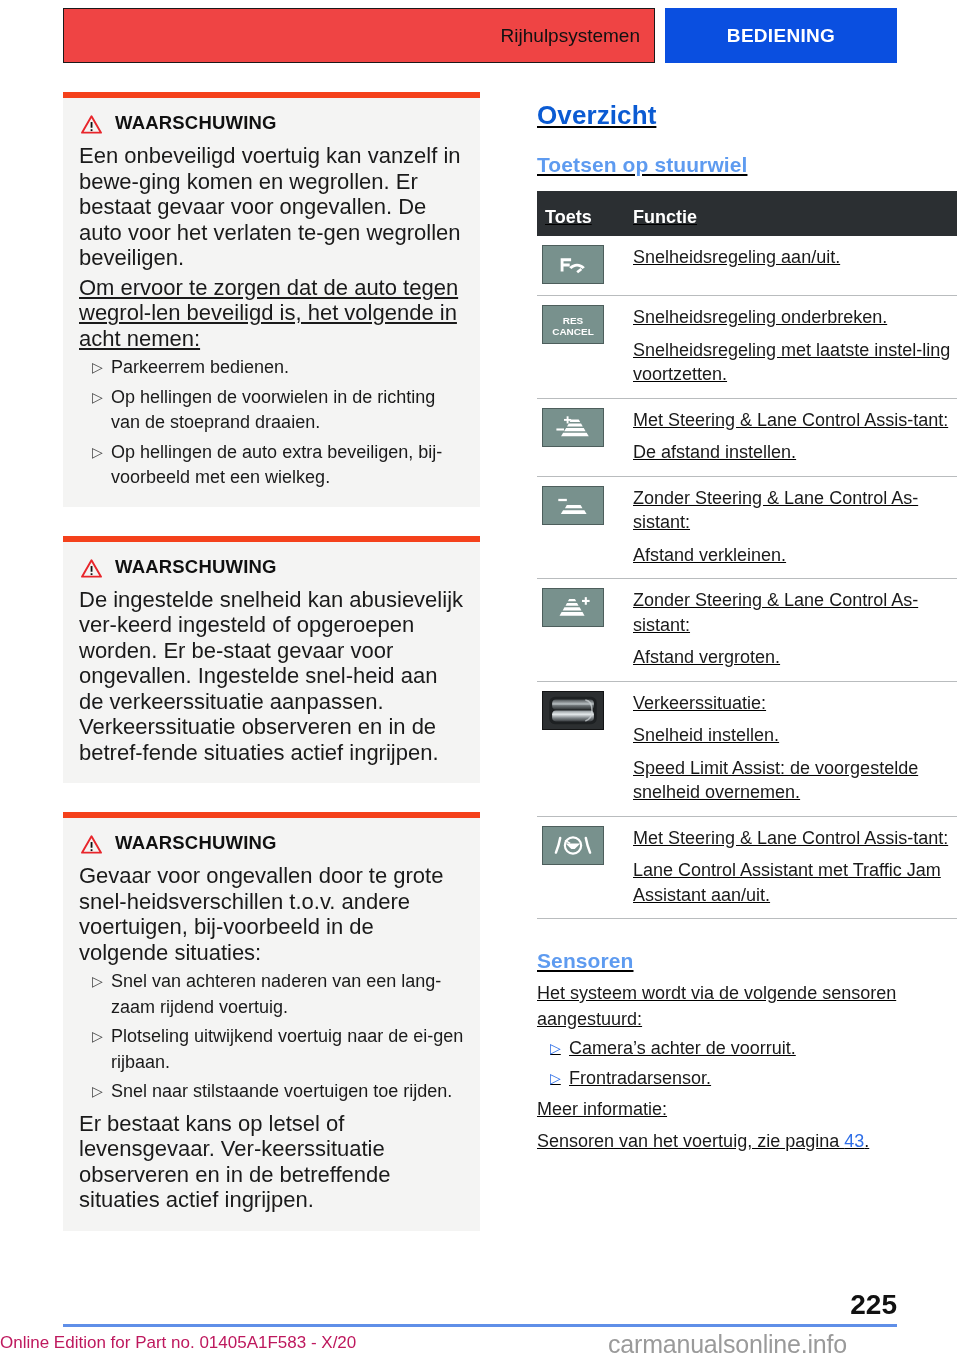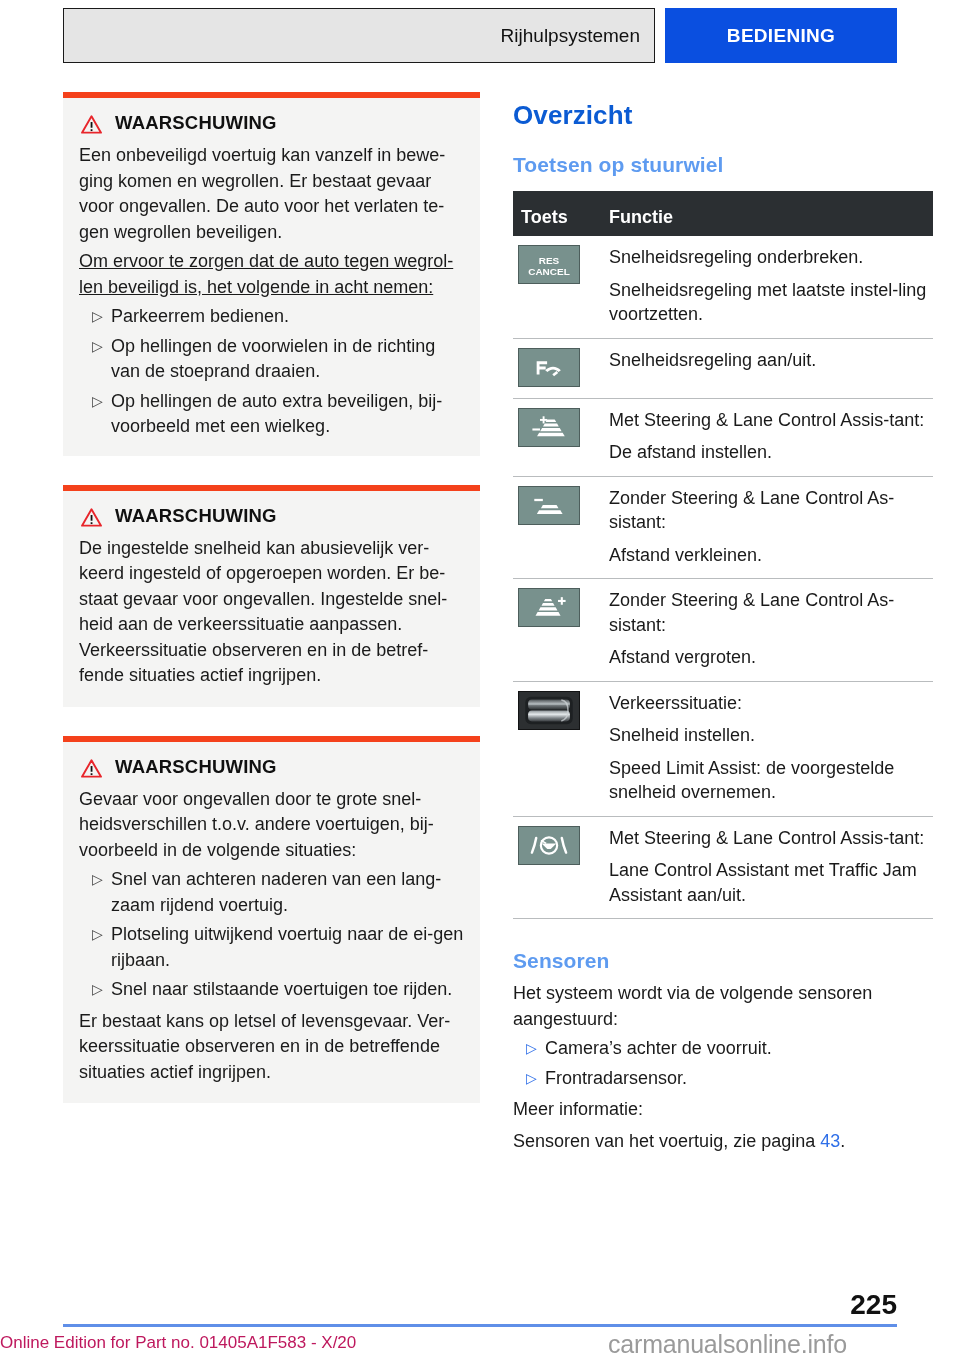--- a/index.html
+++ b/index.html
@@ -18,21 +18,21 @@
     position: absolute;
     top: 8px;
     left: 63px;
     width: 834px;
     height: 55px;
     display: flex;
   }
   .header-chapter {
     flex: 0 0 592px;
     border: 1px solid #1a1a1a;
-    background: #e5e5e5;
+    background: #ef4444;
     display: flex;
     align-items: center;
     justify-content: flex-end;
     padding-right: 14px;
     font-size: 19px;
     color: #111111;
   }
   .header-section {
     flex: 1;
     margin-left: 10px;
@@ -49,22 +49,23 @@
   
   .col-left {
     position: absolute;
     top: 92px;
     left: 63px;
     width: 417px;
   }
   .col-right {
     position: absolute;
     top: 100px;
-    left: 513px;
+    left: 537px;
     width: 420px;
+    text-decoration: underline;
   }
 
   
   .warn-box {
     background: #f4f4f3;
     border-top: 6px solid #f4411b;
     padding: 14px 16px 16px 16px;
     margin-bottom: 29px;
   }
   .warn-title {
@@ -76,21 +77,21 @@
   }
   .warn-title-text {
     font-size: 18.5px;
     font-weight: bold;
     color: #111111;
     letter-spacing: 0.2px;
   }
   .warn-tri { width: 21px; height: 19px; display: block; }
 
   .warn-p {
-    font-size: 18px;
+    font-size: 22px;
     line-height: 25.5px;
     color: #1a1a1a;
     margin-bottom: 2px;
   }
   .warn-p + .warn-p { margin-top: 4px; text-decoration: underline; }
 
   .bullets { margin-top: 4px; }
   .bullet {
     display: flex;
     font-size: 18px;
@@ -301,41 +302,41 @@
         <th class="c1">Toets</th>
         <th class="c2">Functie</th>
       </tr>
     </thead>
     <tbody>
 
       <tr>
         <td class="c1">
           <svg class="icon-tile" viewBox="0 0 62 39">
             <rect x="0" y="0" width="62" height="39" fill="#78918d"></rect>
-            <text x="31" y="18.5" font-family="Liberation Sans, sans-serif" font-size="10.5" font-weight="bold" fill="#ffffff" text-anchor="middle">RES</text>
-            <text x="31" y="30.5" font-family="Liberation Sans, sans-serif" font-size="10.5" font-weight="bold" fill="#ffffff" text-anchor="middle">CANCEL</text>
-          </svg>
-        </td>
-        <td class="c2">
-          <div class="cell-line">Snelheidsregeling onderbreken.</div>
-          <div class="cell-line">Snelheidsregeling met laatste instel-ling voortzetten.</div>
-        </td>
-      </tr>
-
-      <tr>
-        <td class="c1">
-          <svg class="icon-tile" viewBox="0 0 62 39">
-            <rect x="0" y="0" width="62" height="39" fill="#78918d"></rect>
             <path d="M18 13 h11 v3 h-8 v2.5 h6.5 v3 h-6.5 V27 h-3 Z" fill="#ffffff"></path>
             <path d="M27 22.5 c4.5 -5 12 -5 16.5 0 l-2.4 1.8 c-3.3 -3.6 -8.4 -3.6 -11.7 0 Z" fill="#ffffff"></path>
             <path d="M34.5 26.5 l4.5 -3.3 1.7 2.2 -4.4 3.2 Z" fill="#ffffff"></path>
           </svg>
         </td>
         <td class="c2">
           <div class="cell-line">Snelheidsregeling aan/uit.</div>
+        </td>
+      </tr>
+
+      <tr>
+        <td class="c1">
+          <svg class="icon-tile" viewBox="0 0 62 39">
+            <rect x="0" y="0" width="62" height="39" fill="#78918d"></rect>
+            <text x="31" y="18.5" font-family="Liberation Sans, sans-serif" font-size="10.5" font-weight="bold" fill="#ffffff" text-anchor="middle">RES</text>
+            <text x="31" y="30.5" font-family="Liberation Sans, sans-serif" font-size="10.5" font-weight="bold" fill="#ffffff" text-anchor="middle">CANCEL</text>
+          </svg>
+        </td>
+        <td class="c2">
+          <div class="cell-line">Snelheidsregeling onderbreken.</div>
+          <div class="cell-line">Snelheidsregeling met laatste instel-ling voortzetten.</div>
         </td>
       </tr>
 
       <tr>
         <td class="c1">
           <svg class="icon-tile" viewBox="0 0 62 39">
             <rect x="0" y="0" width="62" height="39" fill="#78918d"></rect>
             <path d="M29 11 h8 l1.6 2.8 h-11.2 Z" fill="#ffffff"></path>
             <path d="M26.5 15.3 h13 l1.8 3.2 h-16.6 Z" fill="#ffffff"></path>
             <path d="M23.7 20 h18.6 l2 3.5 h-22.6 Z" fill="#ffffff"></path>

